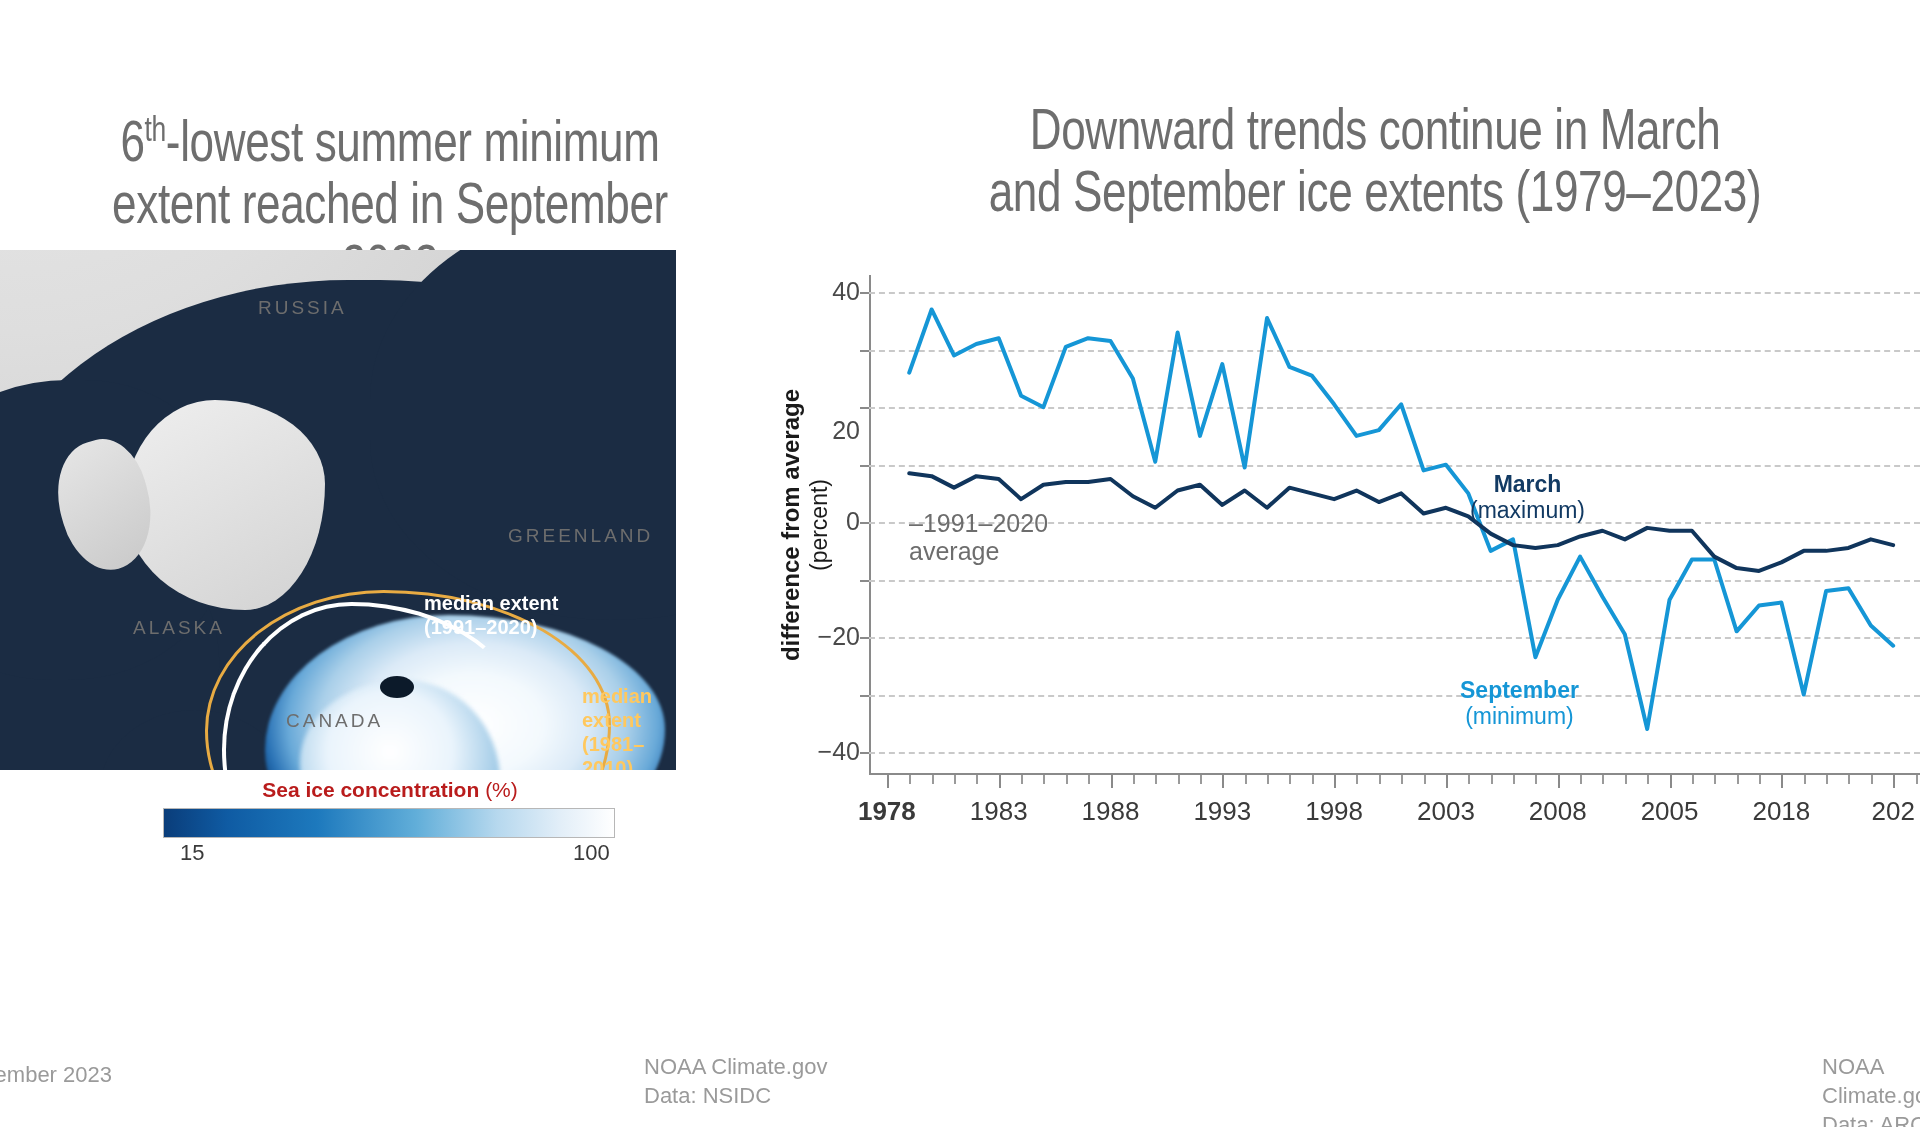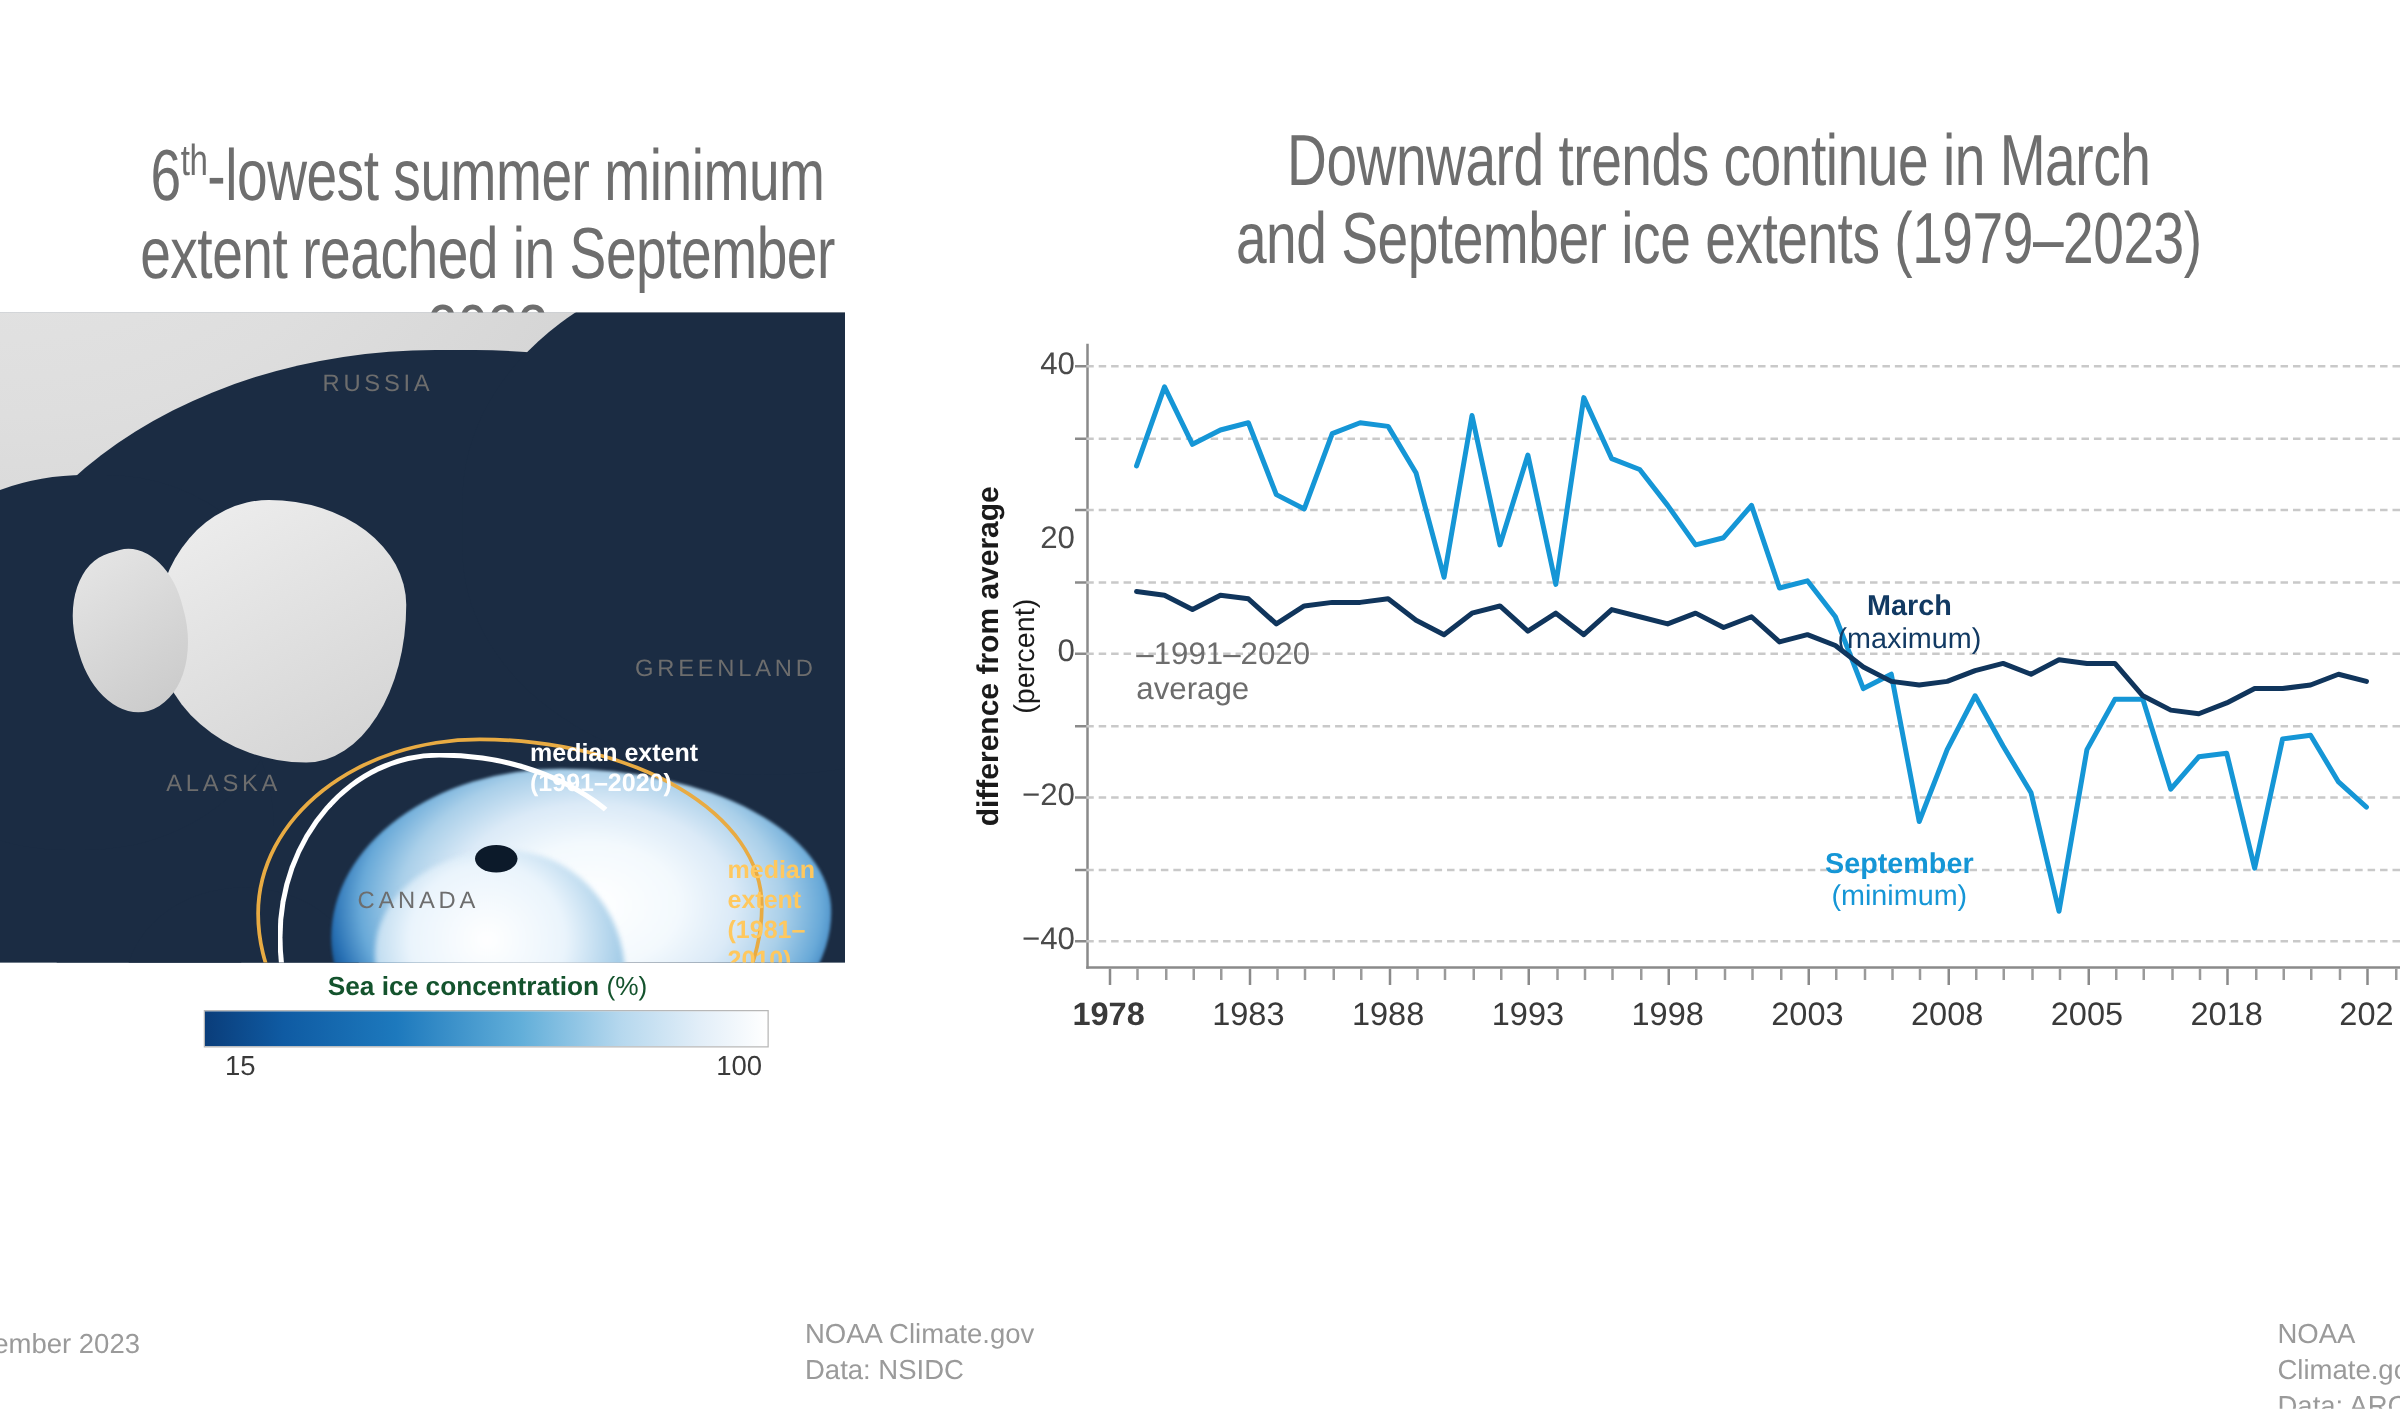--- a/index.html
+++ b/index.html
@@ -84,21 +84,21 @@
     border:3px solid #e8ab43;border-radius:44% 56% 50% 50% / 46% 44% 56% 54%;
   }
 
   .map-label{position:absolute;color:#6d6d6d;letter-spacing:3px;font-size:19px;font-weight:400;}
   .callout{position:absolute;font-weight:700;font-size:20px;line-height:24px;white-space:pre-line;}
   #callout-white{color:#ffffff;left:424px;top:341px;}
   #callout-orange{color:#ffc85e;left:582px;top:434px;}
 
   
   #colorbar-wrap{position:absolute;left:0;top:770px;width:780px;height:110px;}
-  #cb-title{position:absolute;left:0;right:0;top:8px;text-align:center;font-size:21px;color:#14532d;
+  #cb-title{position:absolute;left:0;right:0;top:8px;text-align:center;font-size:21px;color:#b91c1c;
     font-family:"Liberation Sans Narrow","Liberation Sans",sans-serif;}
   #cb-title b{font-weight:700;}
   #cb-title span{font-weight:400;}
   #cb-bar{position:absolute;left:163px;top:38px;width:450px;height:28px;border:1px solid #b7b7b7;
     background:linear-gradient(90deg,#0a3d7a 0%,#0f5ba3 14%,#1d79bd 34%,#61aed9 56%,#b6d8ee 74%,#e2eef8 88%,#ffffff 100%);}
   #cb-min{position:absolute;left:160px;top:70px;font-size:22px;color:#3a3a3a;
     font-family:"Liberation Sans Narrow","Liberation Sans",sans-serif;margin-left:20px;}
   #cb-max{position:absolute;left:573px;top:70px;font-size:22px;color:#3a3a3a;
     font-family:"Liberation Sans Narrow","Liberation Sans",sans-serif;}
 

